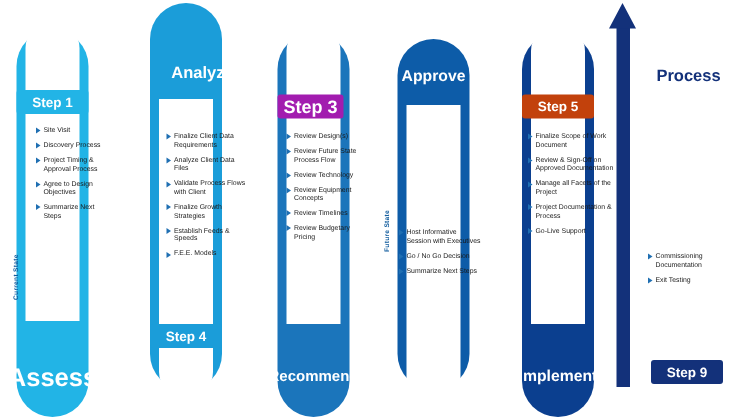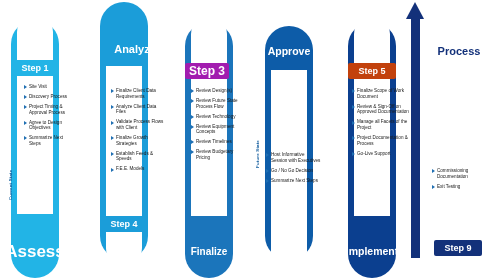--- a/index.html
+++ b/index.html
@@ -72,21 +72,21 @@
   <div class="bullets" style="left:191px;top:88px;width:56px;">
     <div class="b">Review Design(s)</div>
     <div class="b">Review Future State Process Flow</div>
     <div class="b">Review Technology</div>
     <div class="b">Review Equipment Concepts</div>
     <div class="b">Review Timelines</div>
     <div class="b">Review Budgetary Pricing</div>
   </div>
 
   <div class="badge" style="left:180px;top:240px;width:58px;height:24px;font-size:10px;">
-    <span>Finalize</span>
+    <span>Recommend</span>
   </div>
 
   <div class="vlabel" style="left:255px;top:168px;">
     <span>Future State</span>
   </div>
 
   <div class="tube" style="left:265px;top:26px;width:48px;height:234px;background:#0d5ca8;"></div>
   <div class="tube" style="left:271px;top:70px;width:36px;height:200px;background:#ffffff;border-radius:0 0 999px 999px;"></div>
 
   <div class="badge" style="left:265px;top:40px;width:48px;height:24px;font-size:10.5px;">

